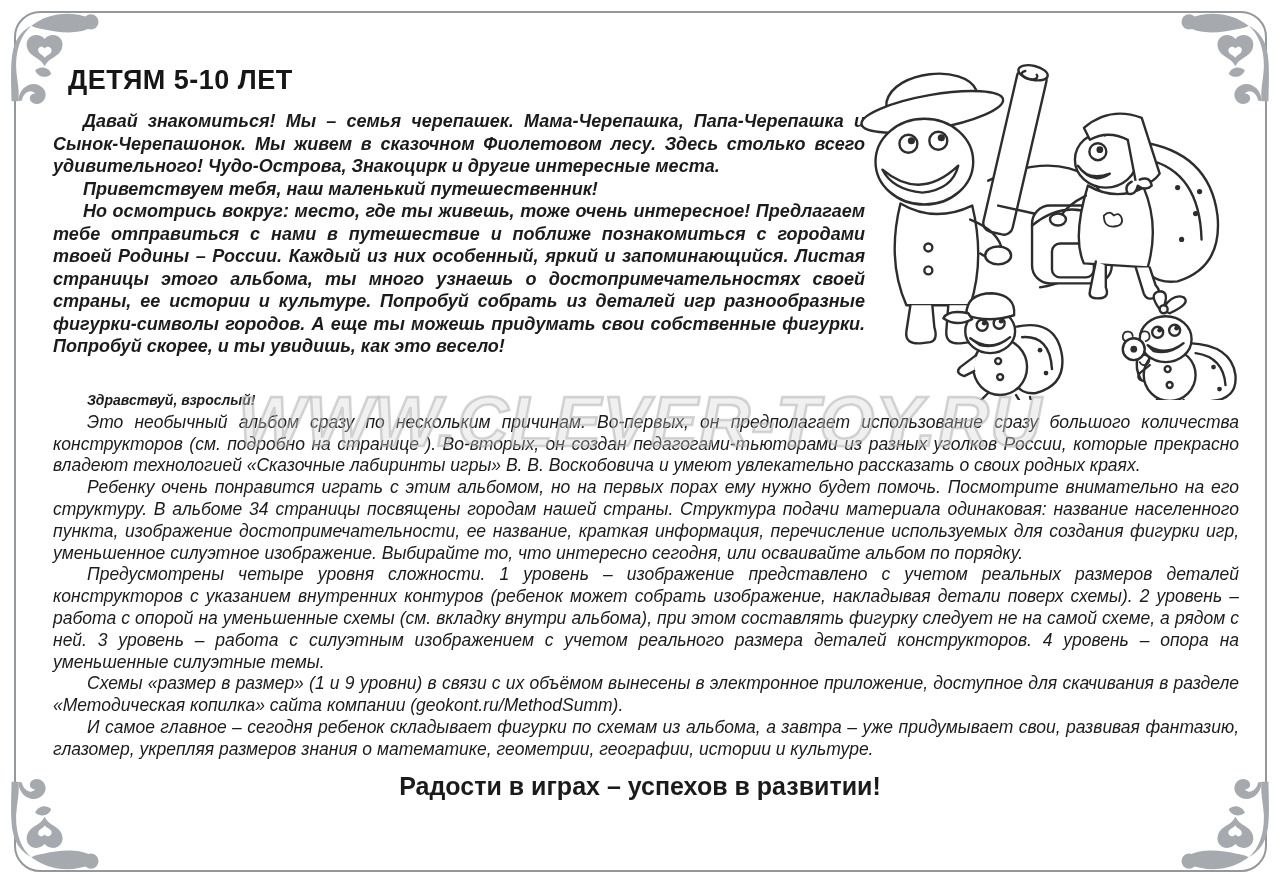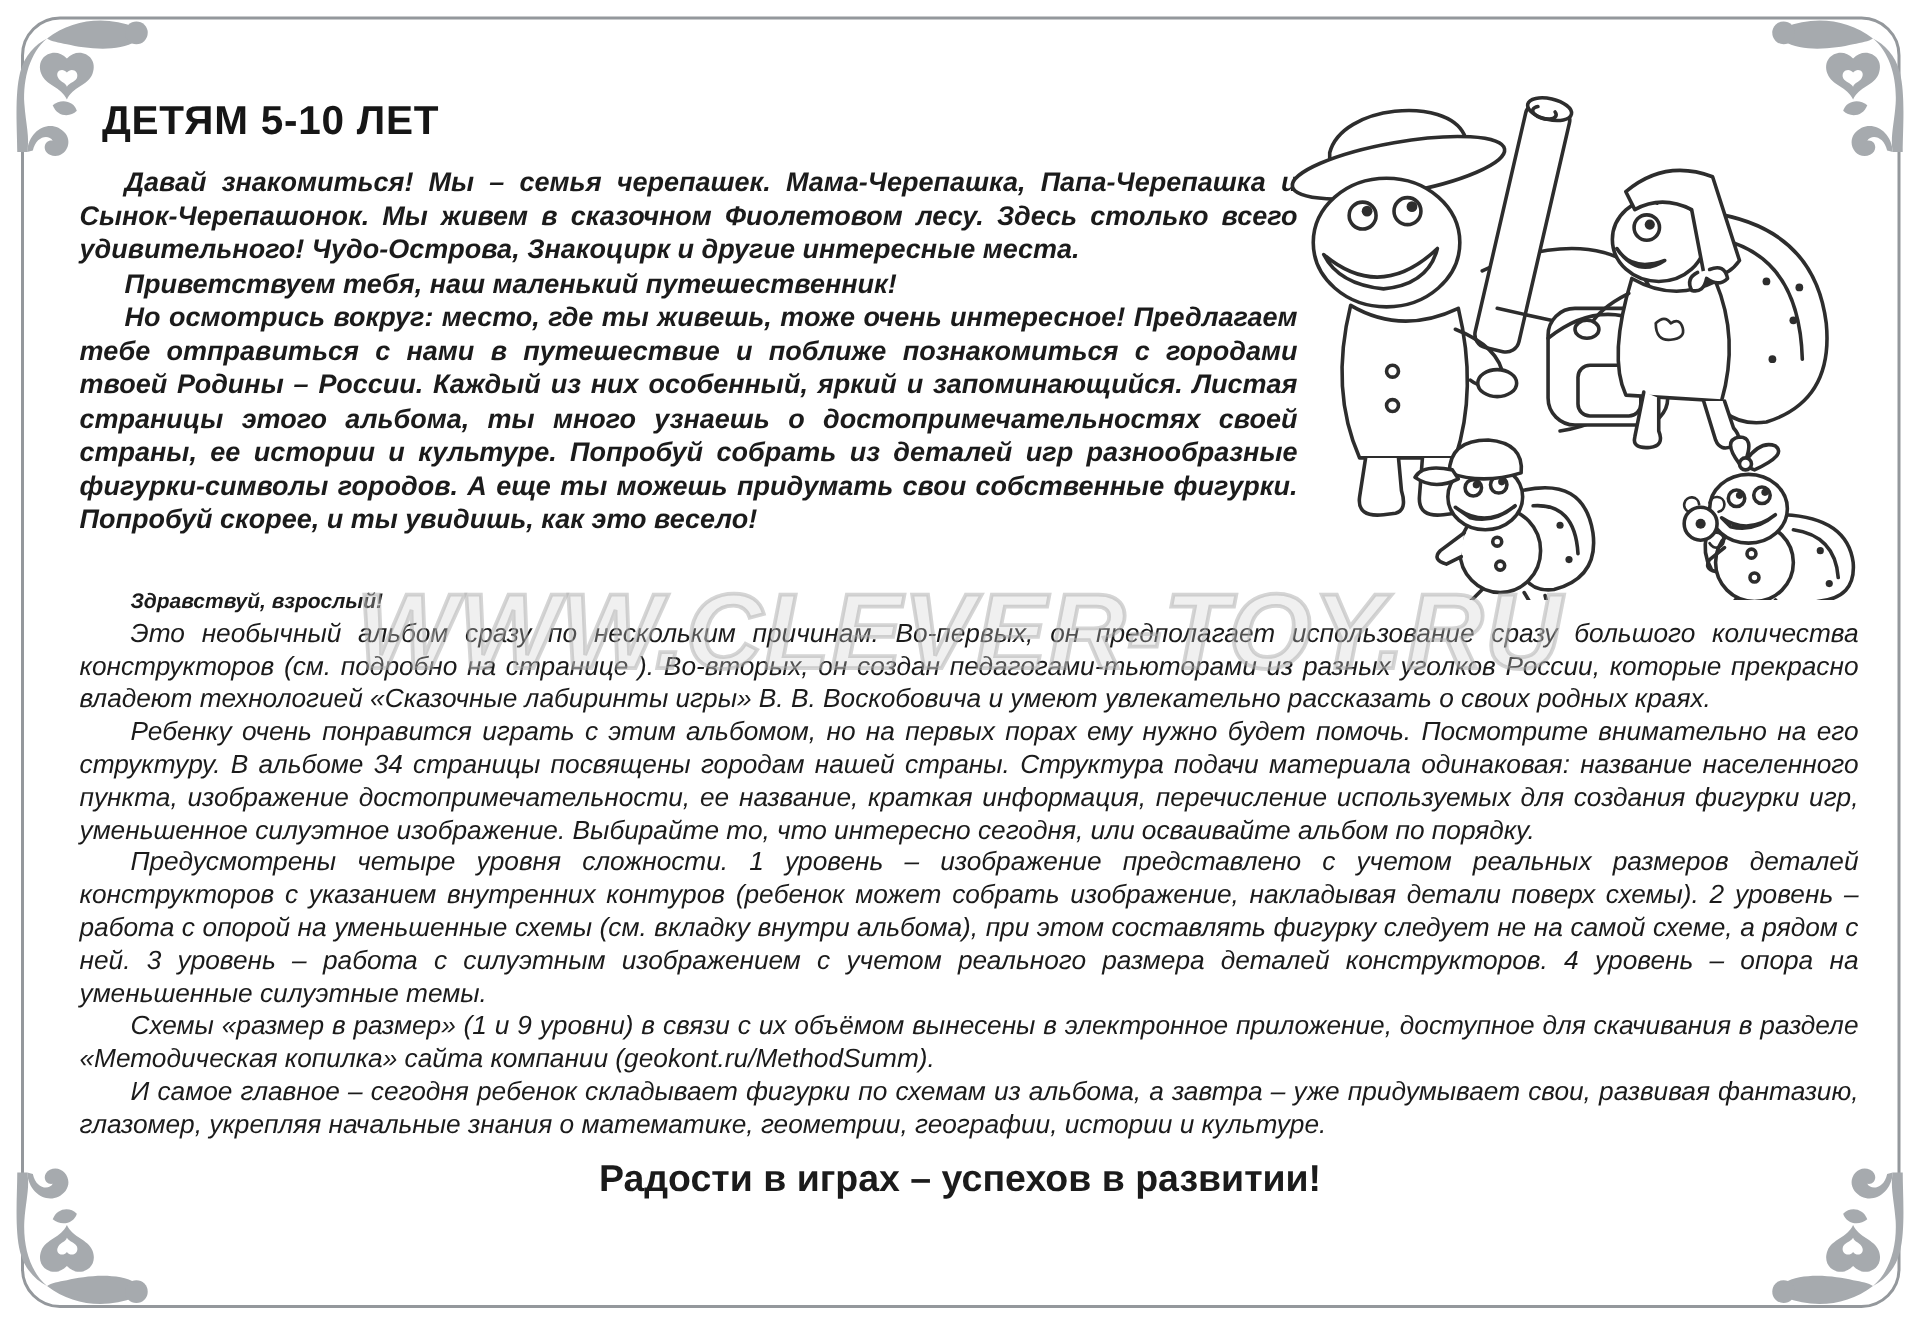--- a/index.html
+++ b/index.html
@@ -220,16 +220,16 @@
     </g>
   </svg>
 </div>
 
 <div class="adult">
   <p class="adult-heading">Здравствуй, взрослый!</p>
   <p>Это необычный альбом сразу по нескольким причинам. Во-первых, он предполагает использование сразу большого количества конструкторов (см. подробно на странице ). Во-вторых, он создан педагогами-тьюторами из разных уголков России, которые прекрасно владеют технологией «Сказочные лабиринты игры» В. В. Воскобовича и умеют увлекательно рассказать о своих родных краях.</p>
   <p>Ребенку очень понравится играть с этим альбомом, но на первых порах ему нужно будет помочь. Посмотрите внимательно на его структуру. В альбоме 34 страницы посвящены городам нашей страны. Структура подачи материала одинаковая: название населенного пункта, изображение достопримечательности, ее название, краткая информация, перечисление используемых для создания фигурки игр, уменьшенное силуэтное изображение. Выбирайте то, что интересно сегодня, или осваивайте альбом по порядку.</p>
   <p>Предусмотрены четыре уровня сложности. 1 уровень – изображение представлено с учетом реальных размеров деталей конструкторов с указанием внутренних контуров (ребенок может собрать изображение, накладывая детали поверх схемы). 2 уровень – работа с опорой на уменьшенные схемы (см. вкладку внутри альбома), при этом составлять фигурку следует не на самой схеме, а рядом с ней. 3 уровень – работа с силуэтным изображением с учетом реального размера деталей конструкторов. 4 уровень – опора на уменьшенные силуэтные темы.</p>
   <p>Схемы «размер в размер» (1 и 9 уровни) в связи с их объёмом вынесены в электронное приложение, доступное для скачивания в разделе «Методическая копилка» сайта компании (geokont.ru/MethodSumm).</p>
-  <p>И самое главное – сегодня ребенок складывает фигурки по схемам из альбома, а завтра – уже придумывает свои, развивая фантазию, глазомер, укрепляя начальные знания о математике, геометрии, географии, истории и культуре.</p>
+  <p>И самое главное – сегодня ребенок складывает фигурки по схемам из альбома, а завтра – уже придумывает свои, развивая фантазию, глазомер, укрепляя размеров знания о математике, геометрии, географии, истории и культуре.</p>
 </div>
 
 <p class="slogan">Радости в играх – успехов в развитии!</p>
 
 </body></html>

